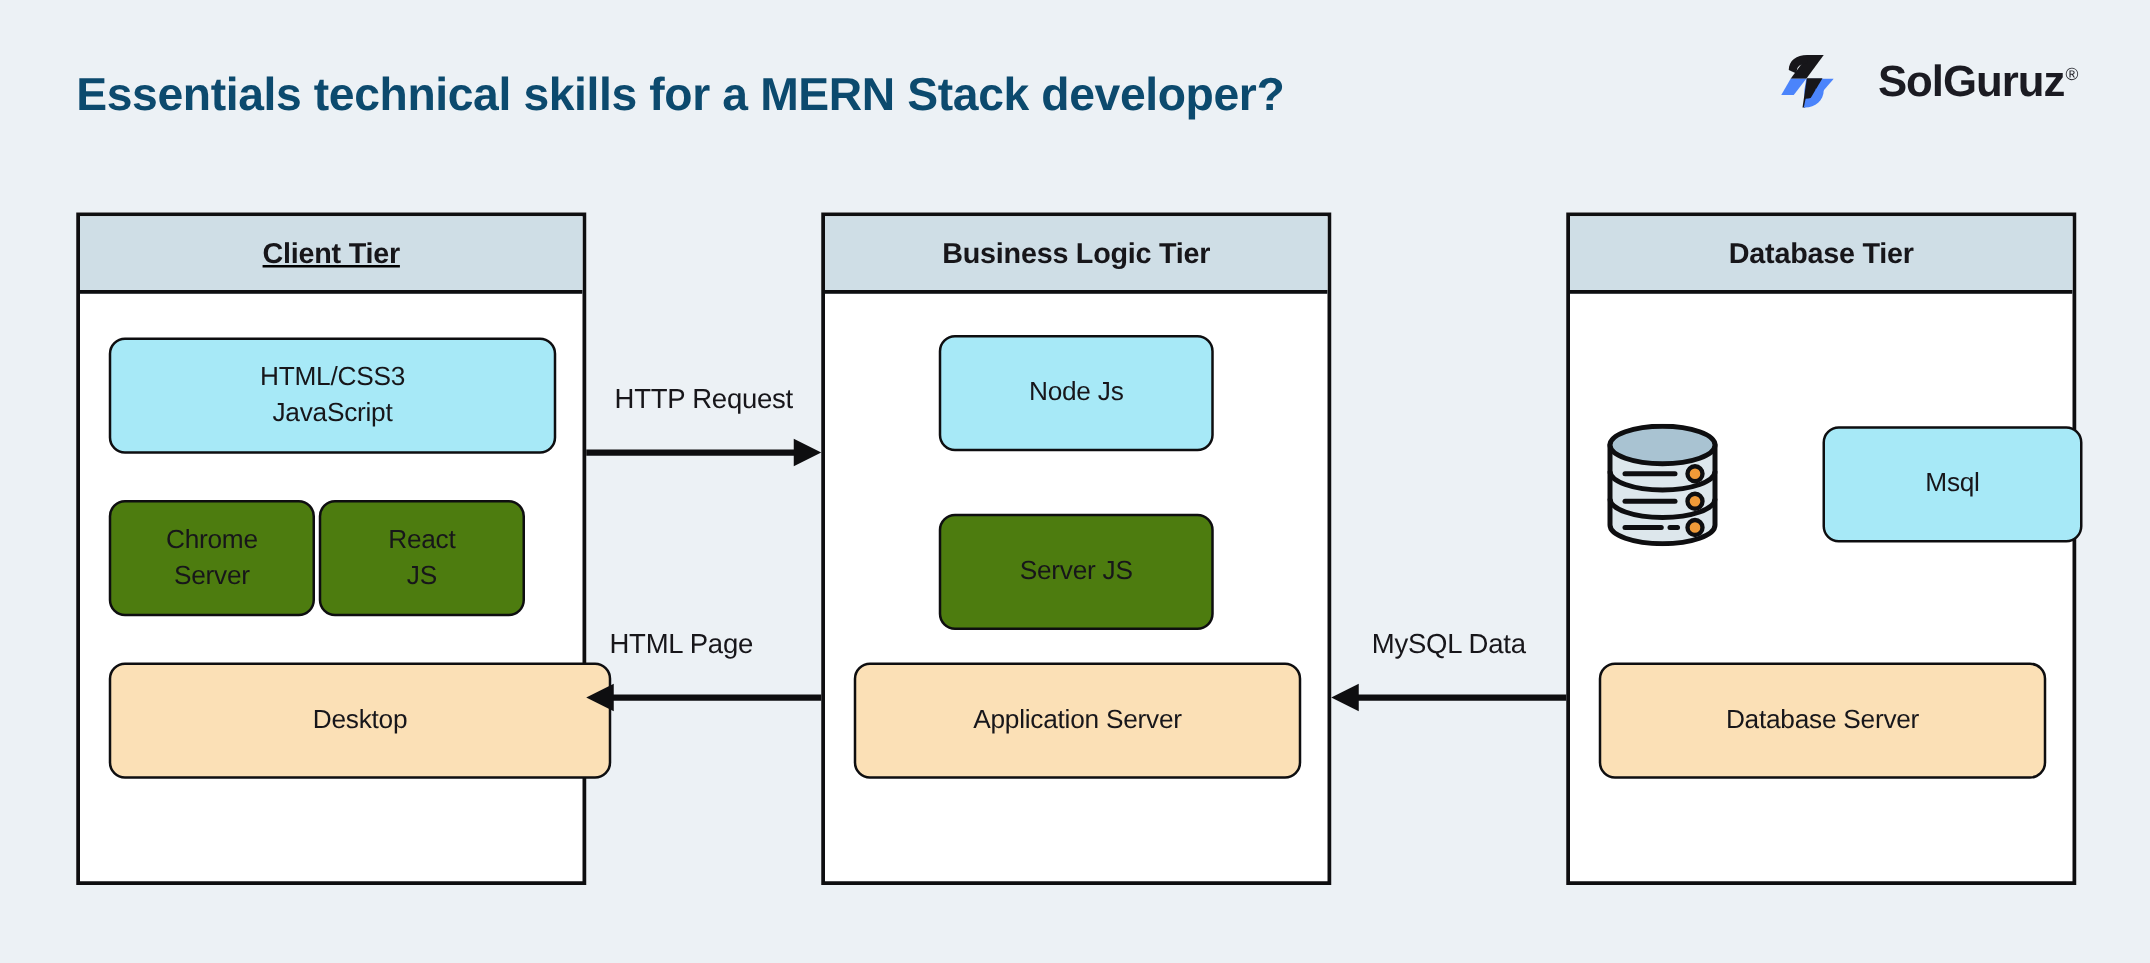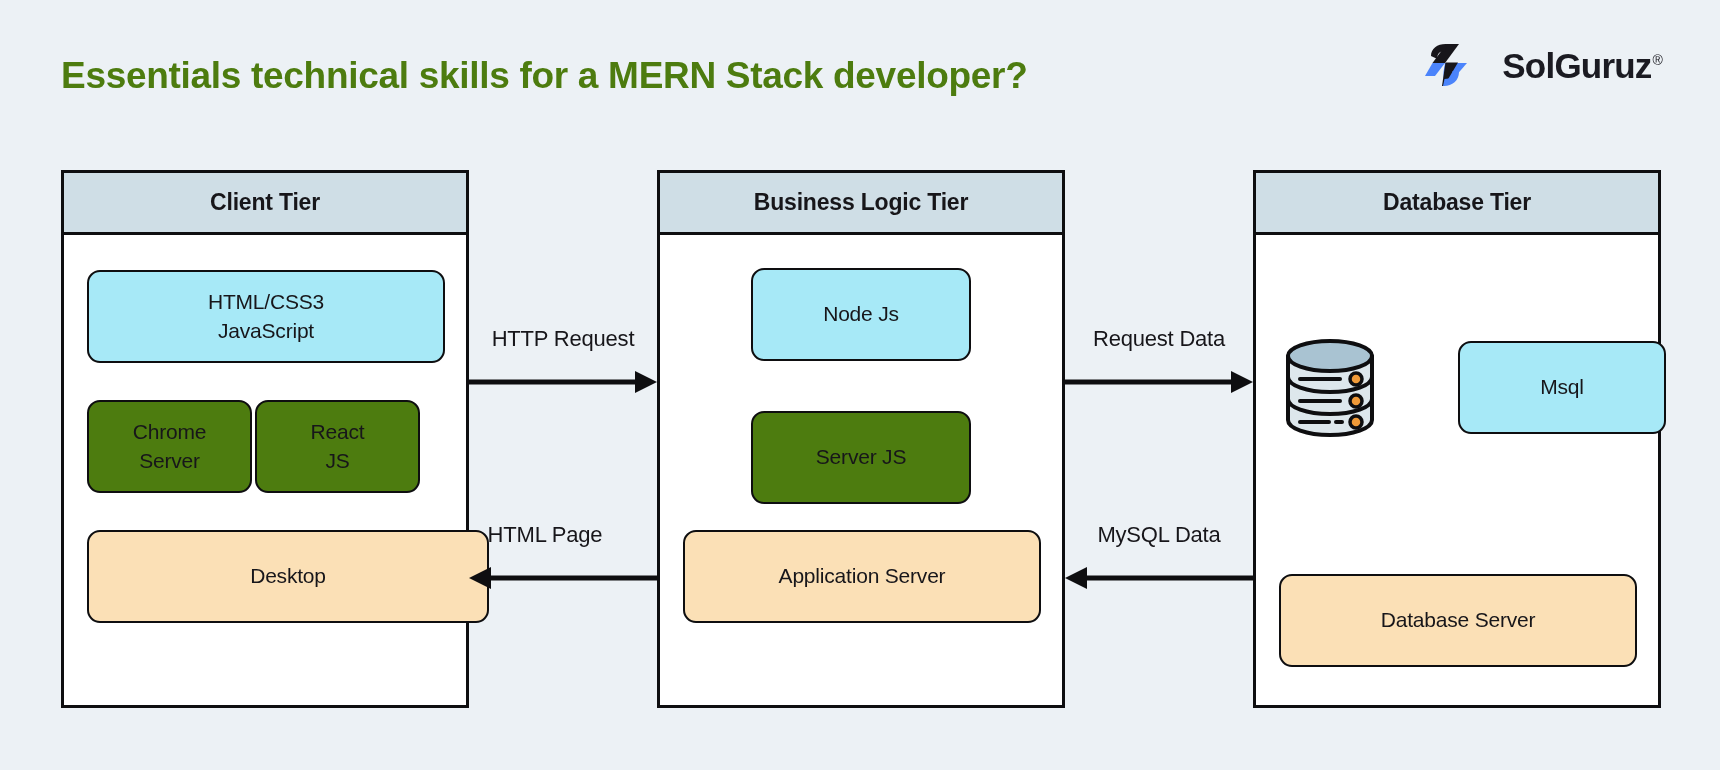--- a/index.html
+++ b/index.html
@@ -19,21 +19,21 @@
     background: #ecf1f5;
   }
 
   
   .page-title {
     position: absolute;
     left: 61px;
     top: 55px;
     font-size: 37px;
     font-weight: 700;
-    color: #4d7c0f;
+    color: #0c4a6e;
     letter-spacing: -0.3px;
     white-space: nowrap;
   }
 
   .logo {
     position: absolute;
     right: 58px;
     top: 42px;
     display: flex;
     align-items: center;
@@ -76,21 +76,21 @@
     font-size: 23px;
     font-weight: 700;
     color: #17161a;
     letter-spacing: -0.2px;
   }
   .tier-body {
     position: relative;
     height: calc(100% - 62px);
   }
 
-  #tier-client   { left: 61px;   width: 408px; }
+  #tier-client   { left: 61px;   width: 408px; text-decoration: underline; }
   #tier-business { left: 657px;  width: 408px; }
   #tier-database { left: 1253px; width: 408px; }
 
   
   .node {
     position: absolute;
     border: 2.5px solid #0e0e10;
     border-radius: 13px;
     display: flex;
     align-items: center;
@@ -111,35 +111,34 @@
   #node-react   { left: 191px; top: 165px; width: 165px; height: 93px; }
   #node-desktop { left: 23px;  top: 295px; width: 402px; height: 93px; }
 
   
   #node-nodejs  { left: 91px; top: 33px;  width: 220px; height: 93px; }
   #node-express { left: 91px; top: 176px; width: 220px; height: 93px; }
   #node-appsrv  { left: 23px; top: 295px; width: 358px; height: 93px; }
 
   
   #node-msql    { left: 202px; top: 106px; width: 208px; height: 93px; }
-  #node-dbsrv   { left: 23px;  top: 295px; width: 358px; height: 93px; margin-top: 44px; }
+  #node-dbsrv   { left: 23px;  top: 295px; width: 358px; height: 93px; }
 
   #db-cylinder {
     position: absolute;
     left: 25px;
     top: 104px;
     width: 98px;
     height: 98px;
   }
 
   
   .conn {
     position: absolute;
     height: 120px;
-    margin-top: 20px;
   }
   .conn svg { display: block; overflow: visible; }
   .conn-label {
     position: absolute;
     width: 100%;
     text-align: center;
     top: 0;
     font-size: 22px;
     color: #17161a;
     letter-spacing: -0.2px;
@@ -259,27 +258,20 @@
   </div>
 
   <div class="conn" id="conn-html">
     <div class="conn-label">HTML Page</div>
     <svg width="188" height="120">
       <line x1="16" y1="56" x2="188" y2="56" stroke="#0e0e10" stroke-width="5"></line>
       <polygon points="0,56 22,45 22,67" fill="#0e0e10"></polygon>
     </svg>
   </div>
 
-  <div class="conn" id="conn-reqdata">
-    <div class="conn-label">Request Data</div>
-    <svg width="188" height="120">
-      <line x1="0" y1="56" x2="172" y2="56" stroke="#0e0e10" stroke-width="5"></line>
-      <polygon points="188,56 166,45 166,67" fill="#0e0e10"></polygon>
-    </svg>
-  </div>
 
   <div class="conn" id="conn-mysql">
     <div class="conn-label">MySQL Data</div>
     <svg width="188" height="120">
       <line x1="16" y1="56" x2="188" y2="56" stroke="#0e0e10" stroke-width="5"></line>
       <polygon points="0,56 22,45 22,67" fill="#0e0e10"></polygon>
     </svg>
   </div>
 
 </div>

